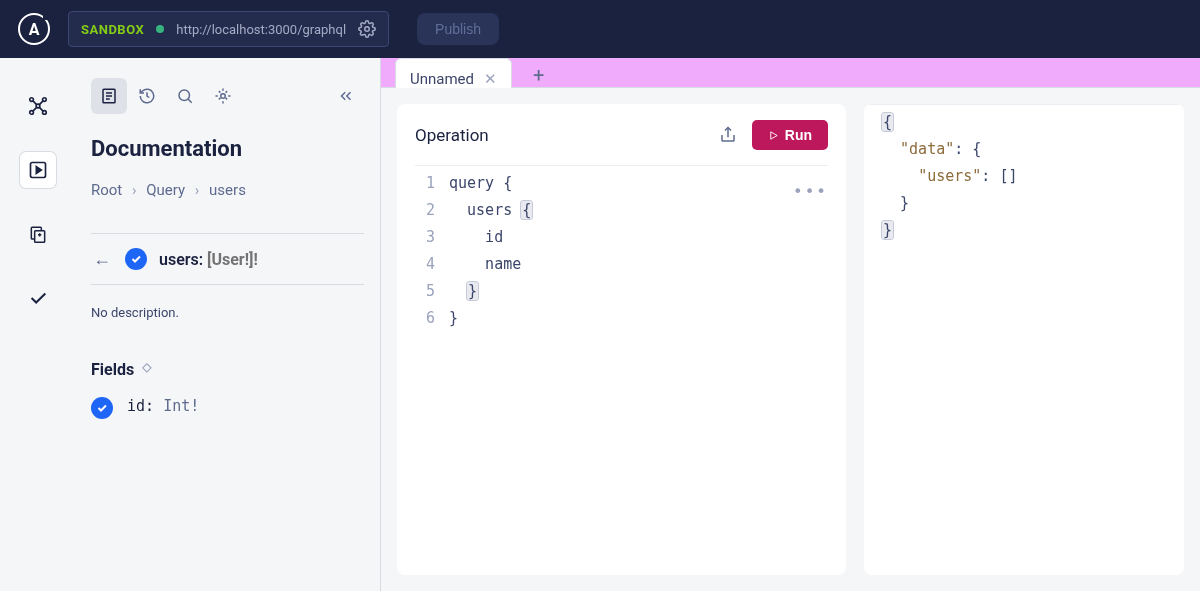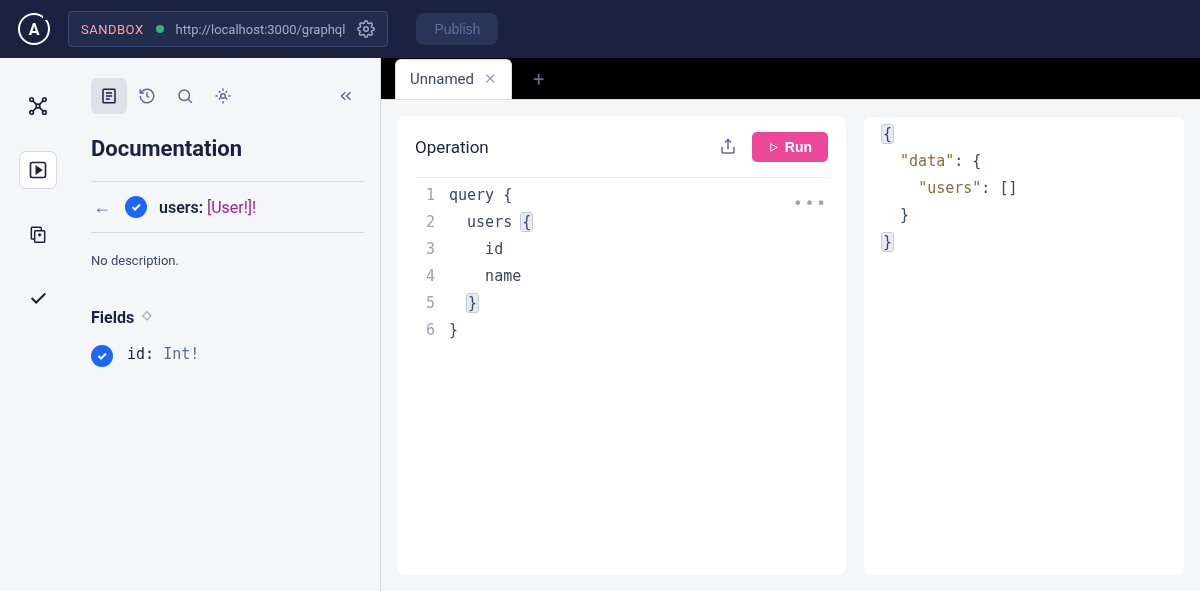--- a/index.html
+++ b/index.html
@@ -9,21 +9,21 @@
   width:1200px;
   height:591px;
   overflow:hidden;
   color:#1b2240;
   font-size:14px;
 }
 .top-bar{height:58px;background:#1b2240;display:flex;align-items:center;padding:0 18px;gap:18px;}
 .logo{width:32px;height:32px;border-radius:50%;border:2px solid #fff;display:flex;align-items:center;justify-content:center;color:#fff;font-weight:700;font-size:16px;position:relative}
 .logo::after{content:"";position:absolute;top:-2px;right:-2px;width:7px;height:7px;background:#1b2240;border-top-right-radius:50%}
 .sandbox-chip{background:#232c4d;border:1px solid #3a4673;color:#fff;border-radius:4px;height:36px;display:flex;align-items:center;padding:0 12px;gap:12px;font-size:13px}
-.sandbox-label{font-weight:400;letter-spacing:0.5px;color:#fca5a5}
+.sandbox-label{font-weight:700;letter-spacing:0.5px;color:#84cc16}
 .status-dot{width:8px;height:8px;border-radius:50%;background:#36b37e}
 .url{color:#a4abc5}
 .gear-icon,.ic{color:#a4abc5;display:flex;align-items:center;justify-content:center}
 .publish-btn{background:#2a3358;border:none;color:#626e9a;padding:8px 18px;border-radius:8px;font-size:14px;margin-left:10px}
 
 .content{display:flex;height:calc(100% - 58px)}
 .left-rail{width:75px;background:#f5f6f8;display:flex;flex-direction:column;align-items:center;padding-top:30px;gap:28px}
 .rail-ic{width:36px;height:36px;border-radius:6px;display:flex;align-items:center;justify-content:center;color:#1b2240}
 .rail-ic.active{background:#fff;box-shadow:0 0 0 1px #d9dbe3}
 
@@ -34,43 +34,43 @@
 .doc-tool.active{background:#dfe1e8}
 .doc-tool.collapse{margin-left:auto}
 .doc-title{font-size:22px;font-weight:700;color:#1b2240;margin-bottom:20px}
 .crumbs{color:#5e6b8f;font-size:15px;margin-bottom:34px}
 .crumbs .sep{margin:0 6px;color:#9aa2bc}
 .detail-head{display:flex;align-items:center;gap:12px;margin-bottom:14px;border-top:1px solid #d9dbe3;border-bottom:1px solid #d9dbe3;padding:14px 0}
 .back-arrow{color:#5e6b8f;width:22px;text-align:center;font-size:18px}
 .check-badge{width:22px;height:22px;border-radius:50%;background:#1d66f6;display:flex;align-items:center;justify-content:center;flex-shrink:0}
 .check-badge svg{width:12px;height:12px}
 .type-sig{font-weight:600;color:#1b2240;font-size:16px}
-.type-sig .ret{font-weight:400;color:#a21caf}
+.type-sig .ret{font-weight:700;color:#737373}
 .no-desc{color:#3c466b;font-size:13px;margin-bottom:40px;margin-top:6px}
 .fields-h{font-size:16px;font-weight:700;color:#1b2240;display:flex;align-items:flex-start;gap:8px;margin-bottom:18px}
 .sort-ic{color:#9aa2bc;font-size:12px}
 .field-row{display:flex;gap:14px;margin-bottom:18px;font-family:"SFMono-Regular",Consolas,monospace;font-size:15px}
 .field-name{color:#1b2240}
 .field-type{color:#5e6b8f}
 
 .main-area{flex:1;display:flex;flex-direction:column;border-left:1px solid #d9dbe3}
-.tab-bar{display:flex;align-items:center;height:42px;padding-left:14px;gap:10px;background:#000000;border-bottom:1px solid #d9dbe3}
+.tab-bar{display:flex;align-items:flex-start;height:30px;padding-left:14px;gap:10px;background:#f0abfc;border-bottom:1px solid #d9dbe3}
 .tab{height:40px;padding:0 14px;display:flex;align-items:center;gap:10px;background:#fff;border:1px solid #d9dbe3;border-bottom:none;border-radius:6px 6px 0 0;color:#3c466b;font-size:15px}
 .tab .close{color:#9aa2bc}
 .new-tab{width:34px;height:34px;display:flex;align-items:center;justify-content:center;color:#5e6b8f;font-size:20px}
 
 .panels{flex:1;display:flex;gap:18px;padding:16px;background:#f5f6f8}
 .panel{background:#fff;border-radius:8px;display:flex;flex-direction:column;overflow:hidden}
 .op-panel{flex:1}
 .resp-panel{width:320px}
 .panel-head{display:flex;align-items:center;padding:16px 18px 14px;gap:10px;border-bottom:1px solid transparent}
 .panel-title{font-size:17px;font-weight:400;color:#1b2240;flex:1}
 .share-btn,.filter-btn,.grid-btn,.resp-caret{color:#5e6b8f;width:28px;height:28px;display:flex;align-items:center;justify-content:center;border-radius:4px}
 .filter-btn.active{background:#eceef4}
-.run-btn{background:#ec4899;color:#fff;border:none;padding:7px 16px;border-radius:5px;font-weight:600;font-size:14px;display:flex;align-items:center;gap:6px}
+.run-btn{background:#be185d;color:#fff;border:none;padding:7px 16px;border-radius:5px;font-weight:600;font-size:14px;display:flex;align-items:center;gap:6px}
 
 .code-area{display:flex;font-family:"SFMono-Regular",Consolas,monospace;font-size:15px;line-height:27px;padding:4px 0;position:relative;border-top:1px solid #ebedf2;margin:0 18px}
 .gutter{color:#9aa2bc;text-align:right;padding:0 14px 0 6px;user-select:none;min-width:34px}
 .code{color:#3c466b;flex:1;position:relative}
 .code .line{white-space:pre}
 .br-hi{background:#e8eaef;color:#3c466b;padding:0 1px;border-radius:2px;outline:1px solid #c6cad8}
 .kebab{position:absolute;top:8px;right:0;color:#9aa2bc;letter-spacing:2px;font-size:16px}
 
 .resp-code{font-family:"SFMono-Regular",Consolas,monospace;font-size:15px;line-height:27px;padding:4px 18px;color:#3c466b;white-space:pre;border-top:1px solid #ebedf2;margin:0 0}
 .resp-panel .panel-head{border-bottom:none}
@@ -158,20 +158,27 @@
       </div>
       <div class="doc-tool collapse">
         <svg width="18" height="18" viewBox="0 0 24 24" fill="none" stroke="#5e6b8f" stroke-width="2">
             <path d="M11 17l-5-5 5-5M18 17l-5-5 5-5"></path>
           </svg>
       </div>
     </div>
 
     <div class="doc-title">Documentation</div>
 
+    <div class="crumbs">
+      <span>Root</span>
+      <span class="sep">›</span>
+      <span>Query</span>
+      <span class="sep">›</span>
+      <span>users</span>
+    </div>
 
     <div class="detail-head">
       <span class="back-arrow">←</span>
       <span class="check-badge">
         <svg viewBox="0 0 24 24" fill="none" stroke="#fff" stroke-width="4">
             <path d="M5 12l5 5L20 7"></path>
           </svg>
       </span>
       <span class="type-sig">
         <span>users</span><span>: </span><span class="ret">[User!]!</span>

